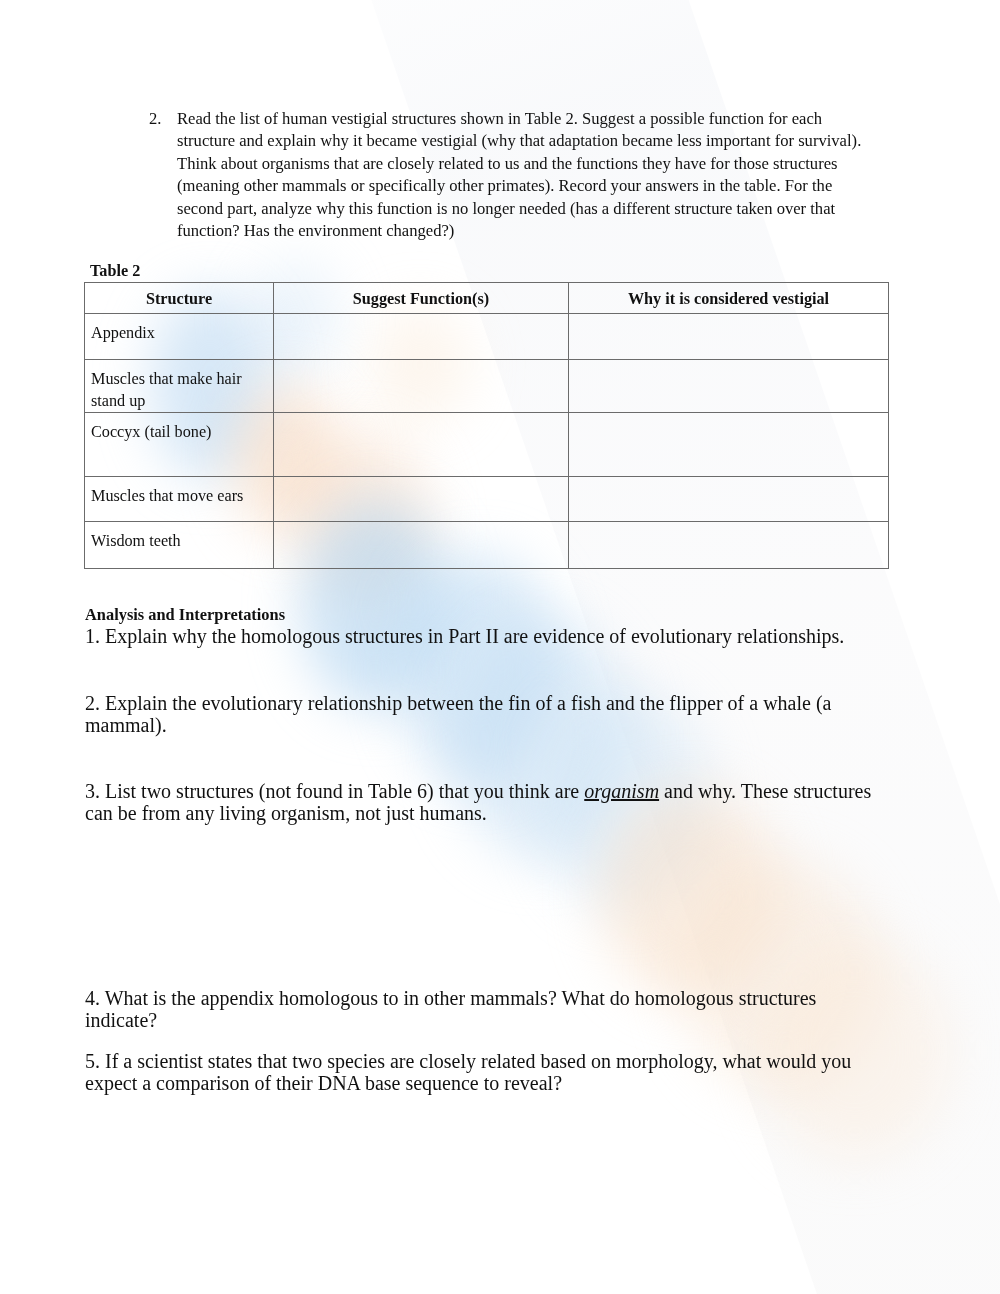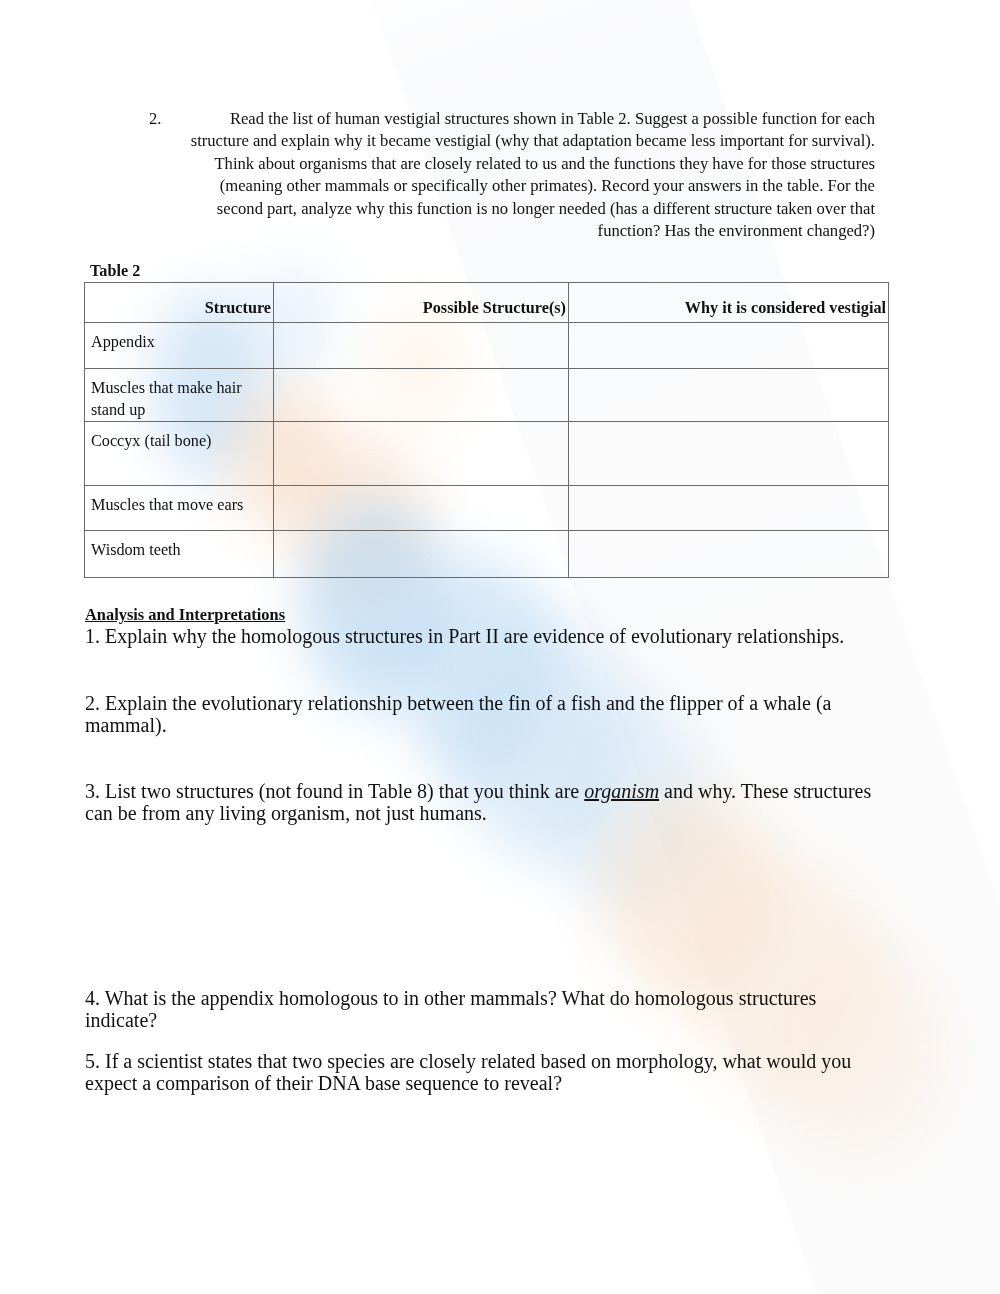--- a/index.html
+++ b/index.html
@@ -78,21 +78,21 @@
   .instruction .marker {
     width: 28px;
     flex: 0 0 28px;
     font-size: 16.6px;
     line-height: 22.4px;
   }
   .instruction .body {
     flex: 1 1 auto;
     font-size: 16.6px;
     line-height: 22.4px;
-    text-align: right;
+    text-align: left;
   }
 
   
   .table-caption {
     position: absolute;
     left: 90px;
     top: 262px;
     font-size: 16.2px;
     font-weight: bold;
     line-height: 18px;
@@ -111,46 +111,45 @@
   .vest-table col.c2 { width: 295px; }
   .vest-table col.c3 { width: 320px; }
 
   .vest-table th,
   .vest-table td {
     border: 1px solid #6b6b6b;
     padding: 0;
     vertical-align: top;
   }
   .vest-table th {
-    text-align: right;
+    text-align: center;
     font-weight: bold;
     font-size: 16.2px;
     height: 22px;
     line-height: 21px;
-    padding: 15px 2px 2px;
+    padding: 6px 2px 2px;
   }
   .vest-table td {
     font-size: 16.2px;
     line-height: 22px;
     padding: 8px 0 0 6px;
   }
   .vest-table tr.r-h { height: 23px; }
   .vest-table tr.r-1 { height: 46px; }
   .vest-table tr.r-2 { height: 46px; }
   .vest-table tr.r-3 { height: 64px; }
   .vest-table tr.r-4 { height: 45px; }
   .vest-table tr.r-5 { height: 47px; margin-left: 28px; }
 
   
   .analysis {
     position: absolute;
     left: 85px;
     top: 604px;
     width: 805px;
-    text-decoration: underline;
   }
   .analysis h2 {
     margin: 0;
     font-size: 16.4px;
     font-weight: bold;
     line-height: 21px;
   }
   .q {
     position: absolute;
     left: 85px;
@@ -201,21 +200,21 @@
 
     <table class="vest-table">
       <colgroup>
         <col class="c1">
           <col class="c2">
           <col class="c3">
       </colgroup>
       <thead>
         <tr class="r-h">
           <th>Structure</th>
-          <th>Possible Structure(s)</th>
+          <th>Suggest Function(s)</th>
           <th>Why it is considered vestigial</th>
         </tr>
       </thead>
       <tbody>
         <tr class="r-1">
           <td>Appendix</td>
           <td></td>
           <td></td>
         </tr>
         <tr class="r-2">
@@ -250,21 +249,21 @@
       <span>Explain why the homologous structures in Part II are evidence of evolutionary relationships.</span>
     </div>
 
     <div class="q q2">
       <span>2.</span>
       <span>Explain the evolutionary relationship between the fin of a fish and the flipper of a whale (a mammal).</span>
     </div>
 
     <div class="q q3">
       <span>3.</span>
-      <span>List two structures (not found in Table 8) that you think are </span><span class="vest-em">organism</span><span> and why.  These structures can be from any living organism, not just humans.</span>
+      <span>List two structures (not found in Table 6) that you think are </span><span class="vest-em">organism</span><span> and why.  These structures can be from any living organism, not just humans.</span>
     </div>
 
     <div class="q q4">
       <span>4.</span>
       <span>What is the appendix homologous to in other mammals?  What do homologous structures indicate?</span>
     </div>
 
     <div class="q q5">
       <span>5.</span>
       <span>If a scientist states that two species are closely related based on morphology, what would you expect a comparison of their DNA base sequence to reveal?</span>

